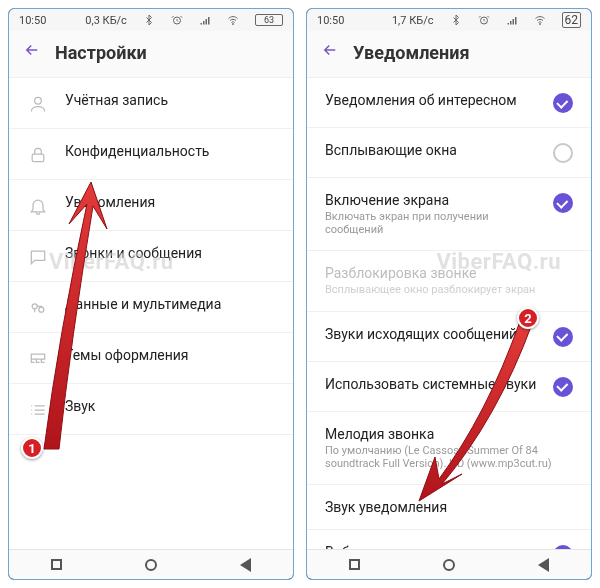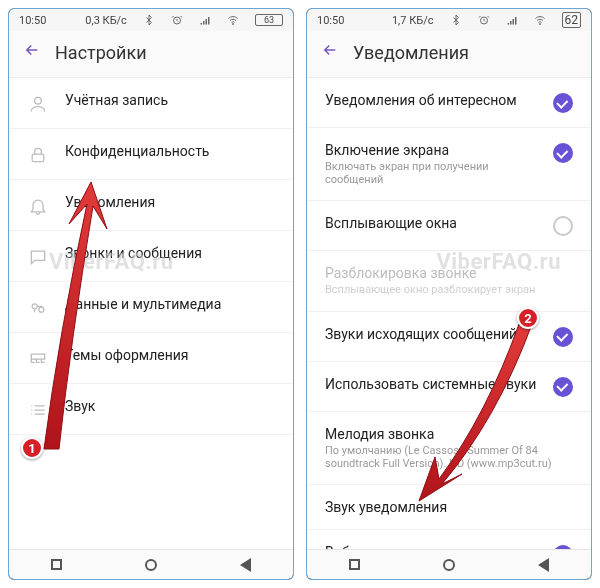--- a/index.html
+++ b/index.html
@@ -37,21 +37,21 @@
   .statusbar svg { width:12px; height:12px; }
   .appbar {
     display: flex;
     align-items: center;
     gap: 14px;
     padding: 10px 14px 14px 14px;
     border-bottom: 1px solid #eee;
     background:#fafafa;
   }
   .appbar .back svg { width:18px; height:18px; stroke:#7b57c2; }
-  .appbar .title { font-size: 18px; color:#333; font-weight:400; }
+  .appbar .title { font-size: 18px; color:#333; font-weight:700; }
   .list { flex:1; overflow:hidden; background:#fff; }
   .row {
     display:flex; align-items:flex-start; gap:16px;
     padding: 14px 18px;
     border-bottom: 1px solid #f0f0f0;
   }
   .row-icon { width:22px; display:flex; justify-content:center; color:#bbb; margin-top:2px;}
   .row-icon svg { width:20px; height:20px; }
   .row-text { flex:1; }
   .row-title { font-size:14px; color:#222; }
@@ -256,30 +256,30 @@
   </div>
   <div class="list">
     <div class="row">
       <div class="row-text">
           <div class="row-title">Уведомления об интересном</div>
         </div>
       <span class="toggle on"></span>
     </div>
     <div class="row">
       <div class="row-text">
+          <div class="row-title">Всплывающие окна</div>
+        </div>
+      <span class="toggle off"></span>
+    </div>
+    <div class="row">
+      <div class="row-text">
         <div class="row-title">Включение экрана</div>
         <div class="row-sub">Включать экран при получении сообщений</div>
       </div>
       <span class="toggle on"></span>
-    </div>
-    <div class="row">
-      <div class="row-text">
-          <div class="row-title">Всплывающие окна</div>
-        </div>
-      <span class="toggle off"></span>
     </div>
     <div class="row">
       <div class="row-text">
         <div class="row-title disabled">Разблокировка звонке</div>
         <div class="row-sub disabled">Всплывающее окно разблокирует экран</div>
       </div>
     </div>
     <div class="row">
       <div class="row-text">
           <div class="row-title">Звуки исходящих сообщений</div>

